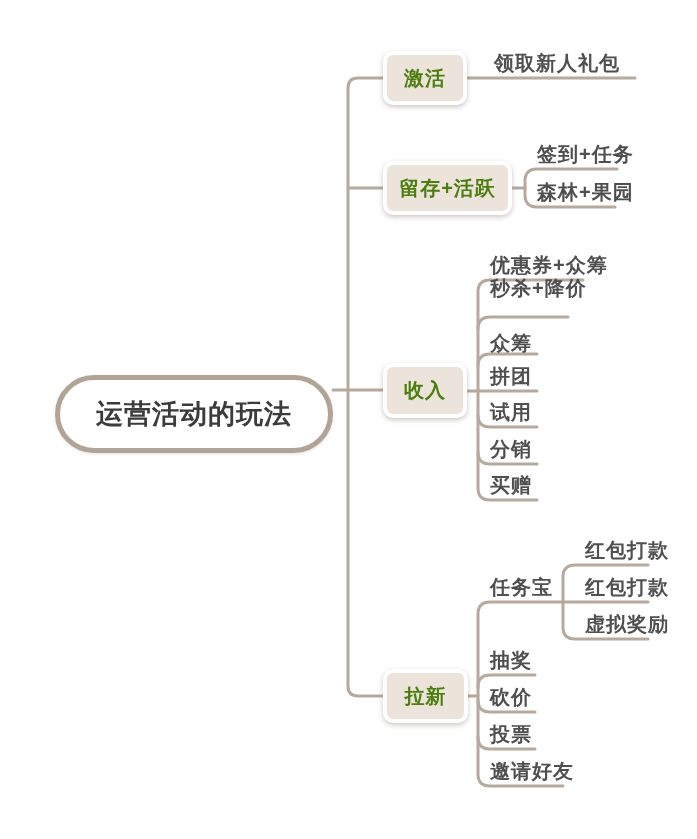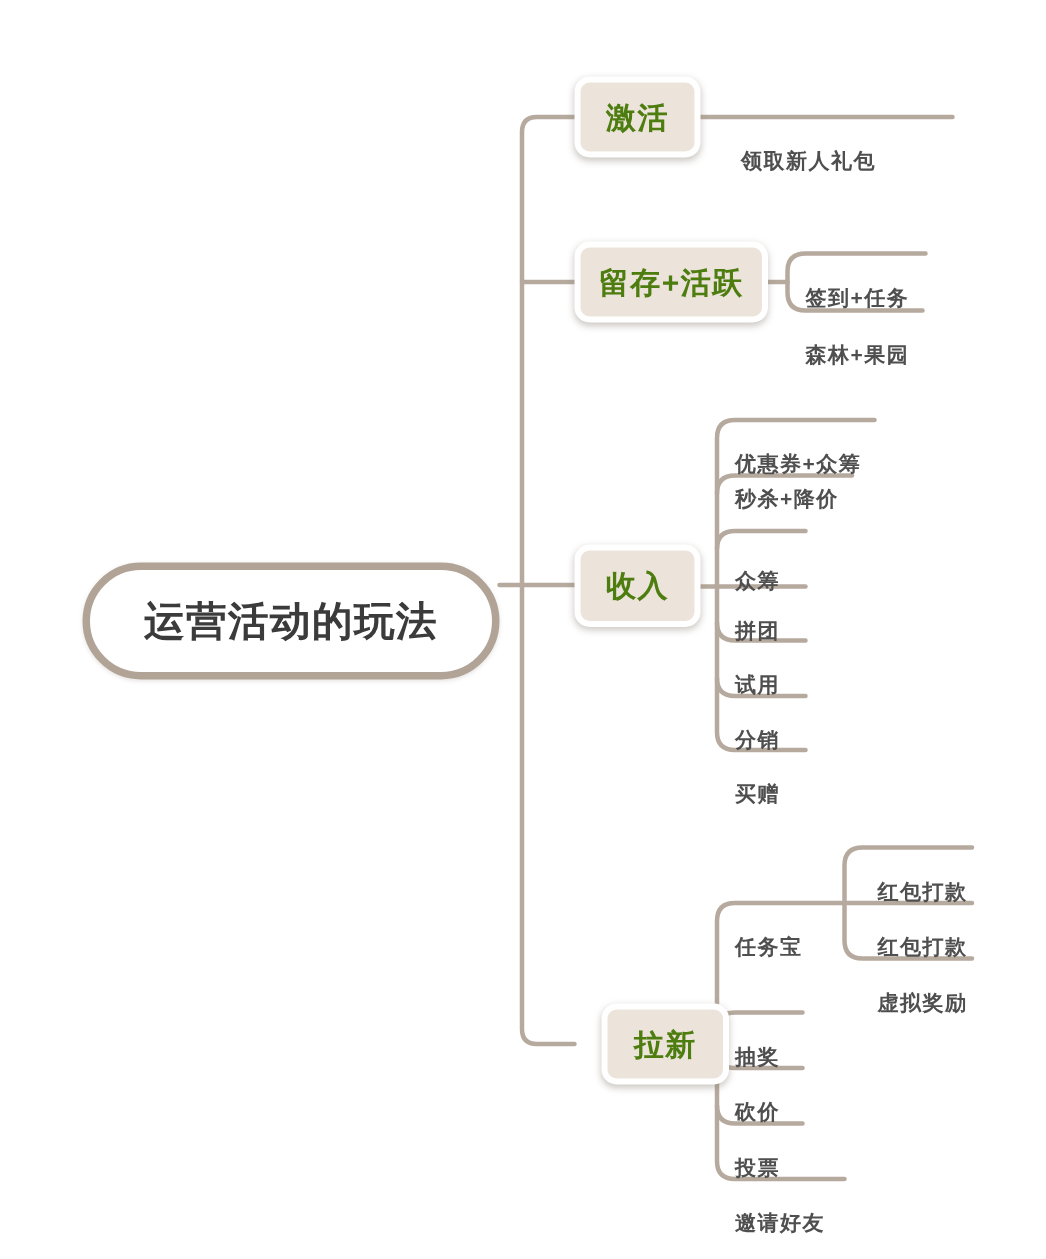--- a/index.html
+++ b/index.html
@@ -24,25 +24,25 @@
     position:absolute;
     background:#ece4db;border:4px solid #ffffff;border-radius:10px;
     box-sizing:border-box;
     display:flex;align-items:center;justify-content:center;
     font-size:20px;font-weight:bold;color:#4d7c0f;letter-spacing:1px;
     box-shadow:0 2px 5px rgba(140,130,120,.45);
   }
   .bn-activation{left:383px;top:51px;width:84px;height:54px;}
   .bn-retention {left:383px;top:161px;width:129px;height:54px;}
   .bn-revenue   {left:383px;top:363px;width:84px;height:55px;}
-  .bn-acquisition{left:383px;top:669px;width:85px;height:54px;margin-left:18px;}
+  .bn-acquisition{left:383px;top:669px;width:85px;height:54px;}
   .topic-label{
     position:absolute;
-    font-size:14px;font-weight:bold;color:#4f4f4f;
-    line-height:22px;white-space:nowrap;letter-spacing:1px;margin-top:44px;
+    font-size:20px;font-weight:bold;color:#4f4f4f;
+    line-height:22px;white-space:nowrap;letter-spacing:1px;
   }
 </style>
 </head>
 <body>
 
 <div id="canvas">
 
   <svg id="wires" viewBox="0 0 697 839" xmlns="http://www.w3.org/2000/svg">
     <g fill="none" stroke="#b6a99d" stroke-width="3" stroke-linecap="round">
 

